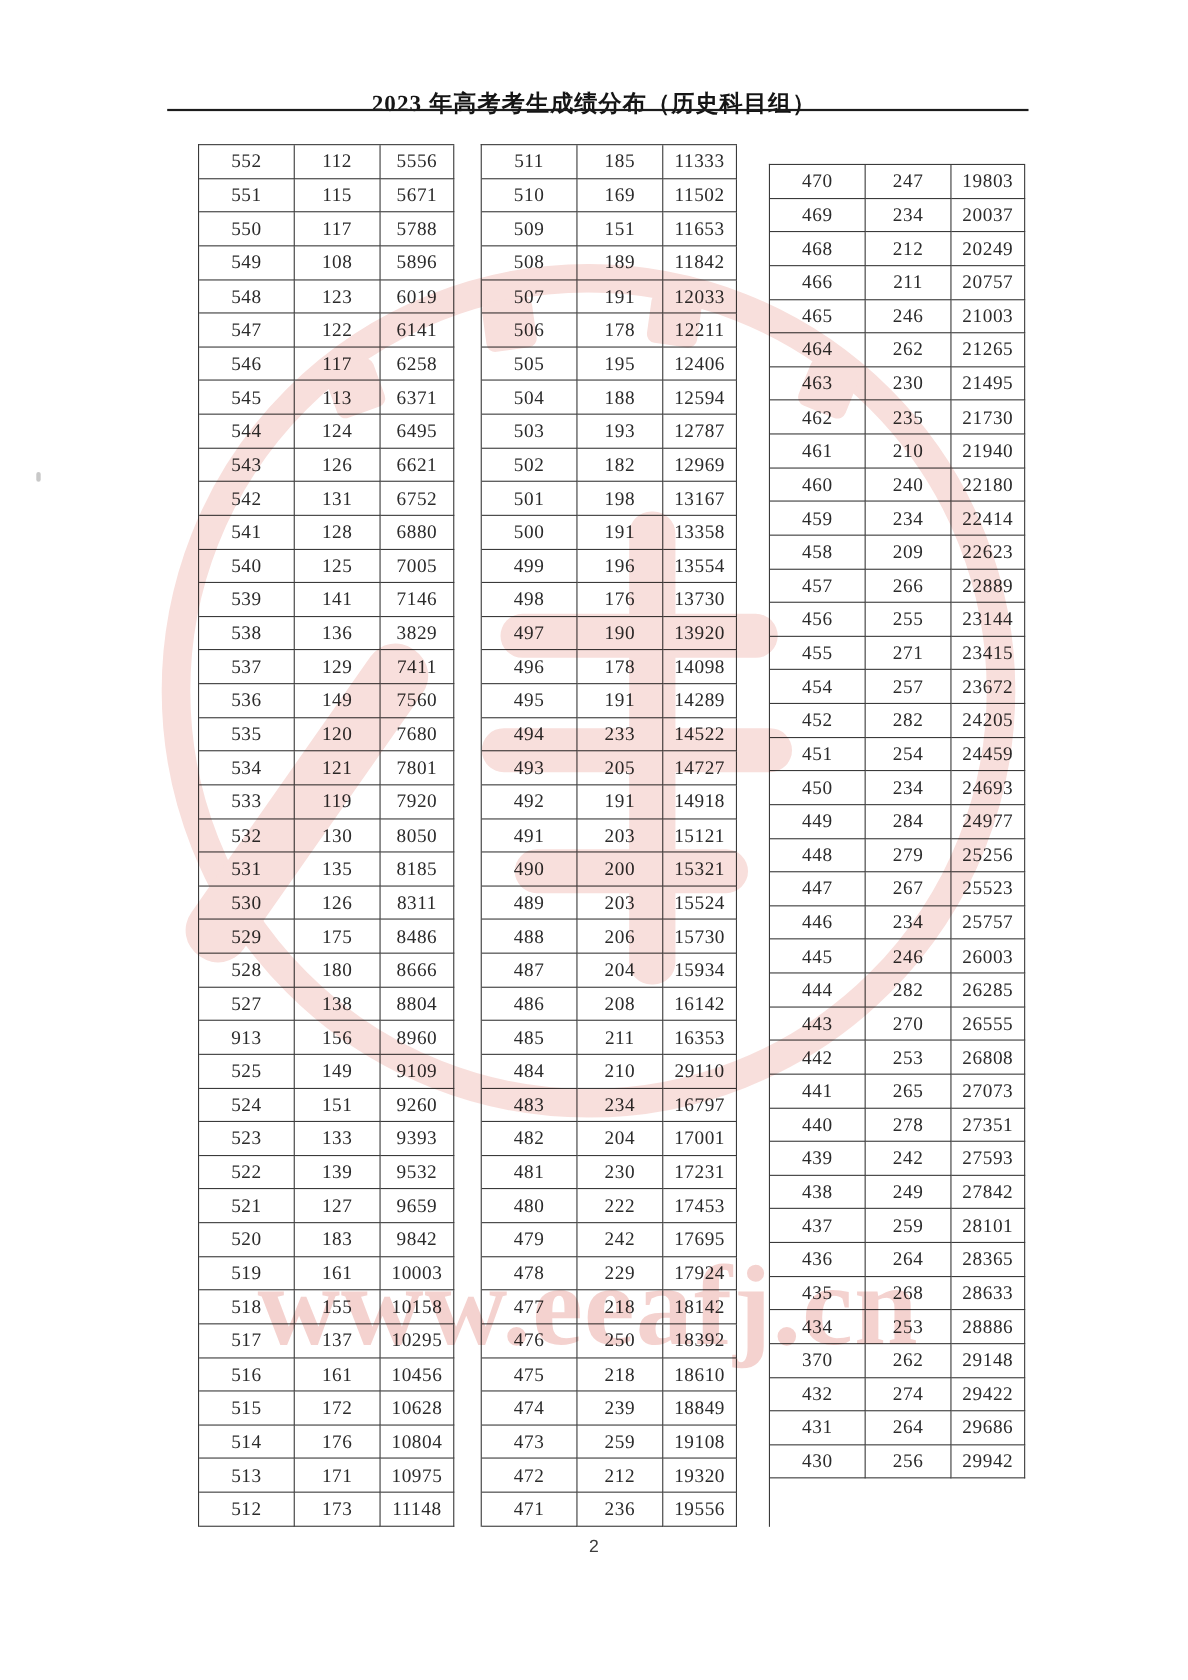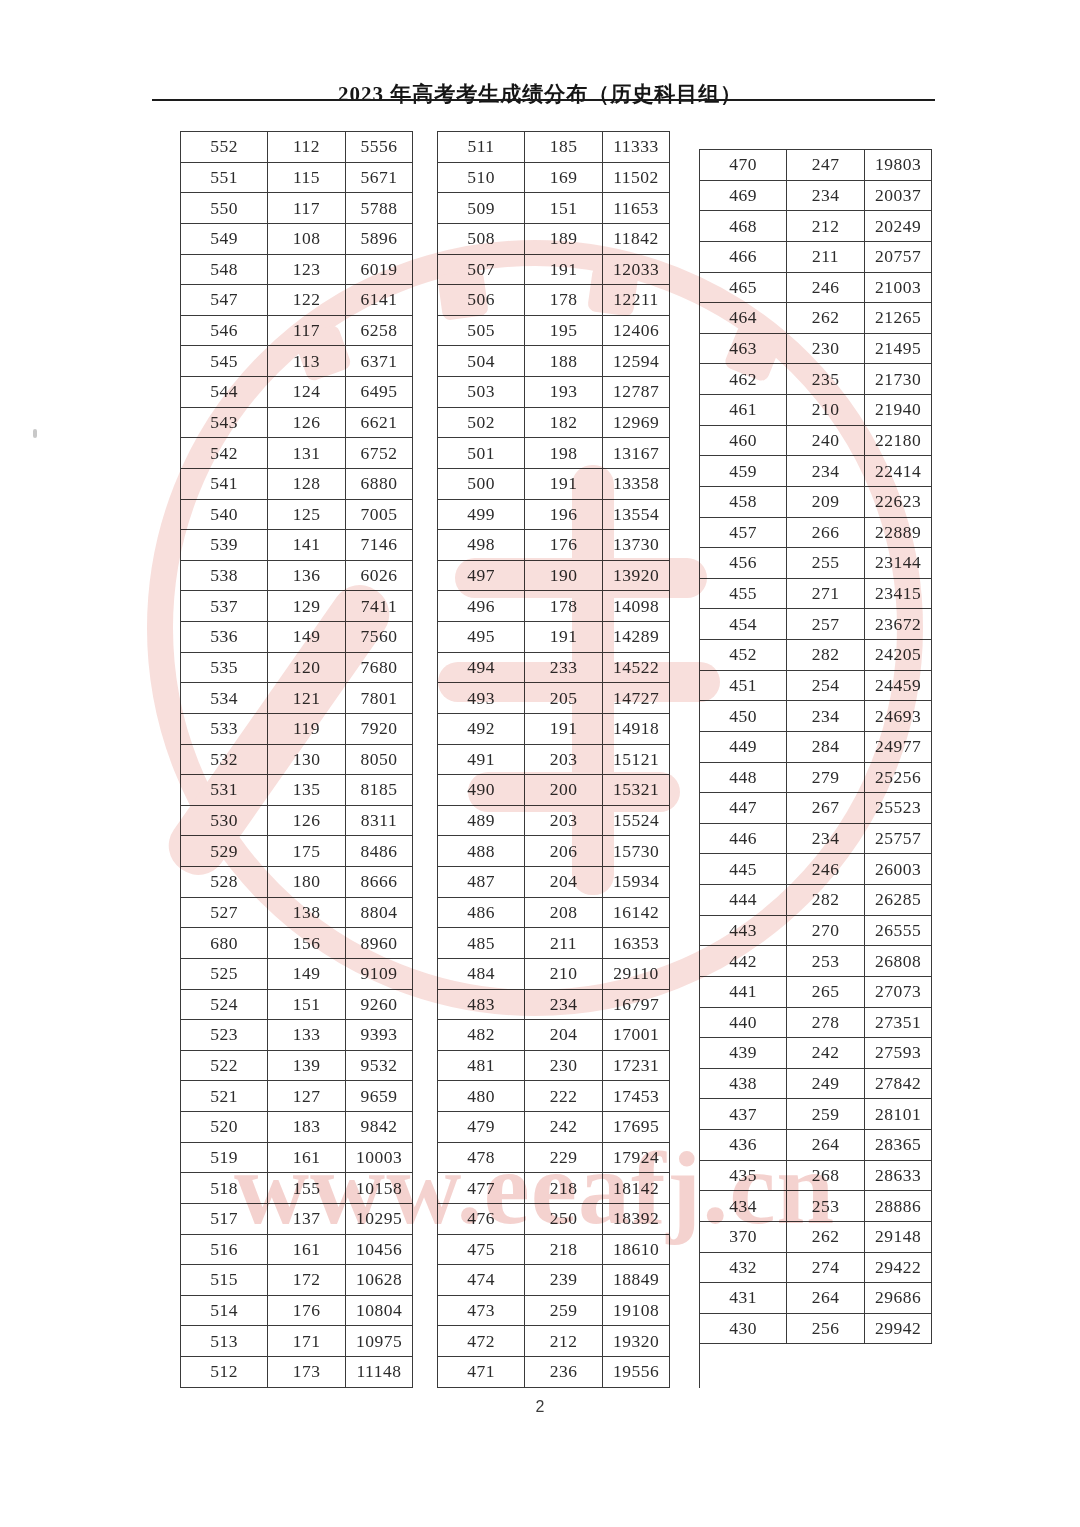--- a/index.html
+++ b/index.html
@@ -169,21 +169,21 @@
           <div class="cell">7005</div>
         </div>
         <div class="row">
           <div class="cell">539</div>
           <div class="cell">141</div>
           <div class="cell">7146</div>
         </div>
         <div class="row">
           <div class="cell">538</div>
           <div class="cell">136</div>
-          <div class="cell">6026</div>
+          <div class="cell">3829</div>
         </div>
         <div class="row">
           <div class="cell">537</div>
           <div class="cell">129</div>
           <div class="cell">7411</div>
         </div>
         <div class="row">
           <div class="cell">536</div>
           <div class="cell">149</div>
           <div class="cell">7560</div>
@@ -227,21 +227,21 @@
           <div class="cell">528</div>
           <div class="cell">180</div>
           <div class="cell">8666</div>
         </div>
         <div class="row">
           <div class="cell">527</div>
           <div class="cell">138</div>
           <div class="cell">8804</div>
         </div>
         <div class="row">
-          <div class="cell">680</div>
+          <div class="cell">913</div>
           <div class="cell">156</div>
           <div class="cell">8960</div>
         </div>
         <div class="row">
           <div class="cell">525</div>
           <div class="cell">149</div>
           <div class="cell">9109</div>
         </div>
         <div class="row">
           <div class="cell">524</div>

